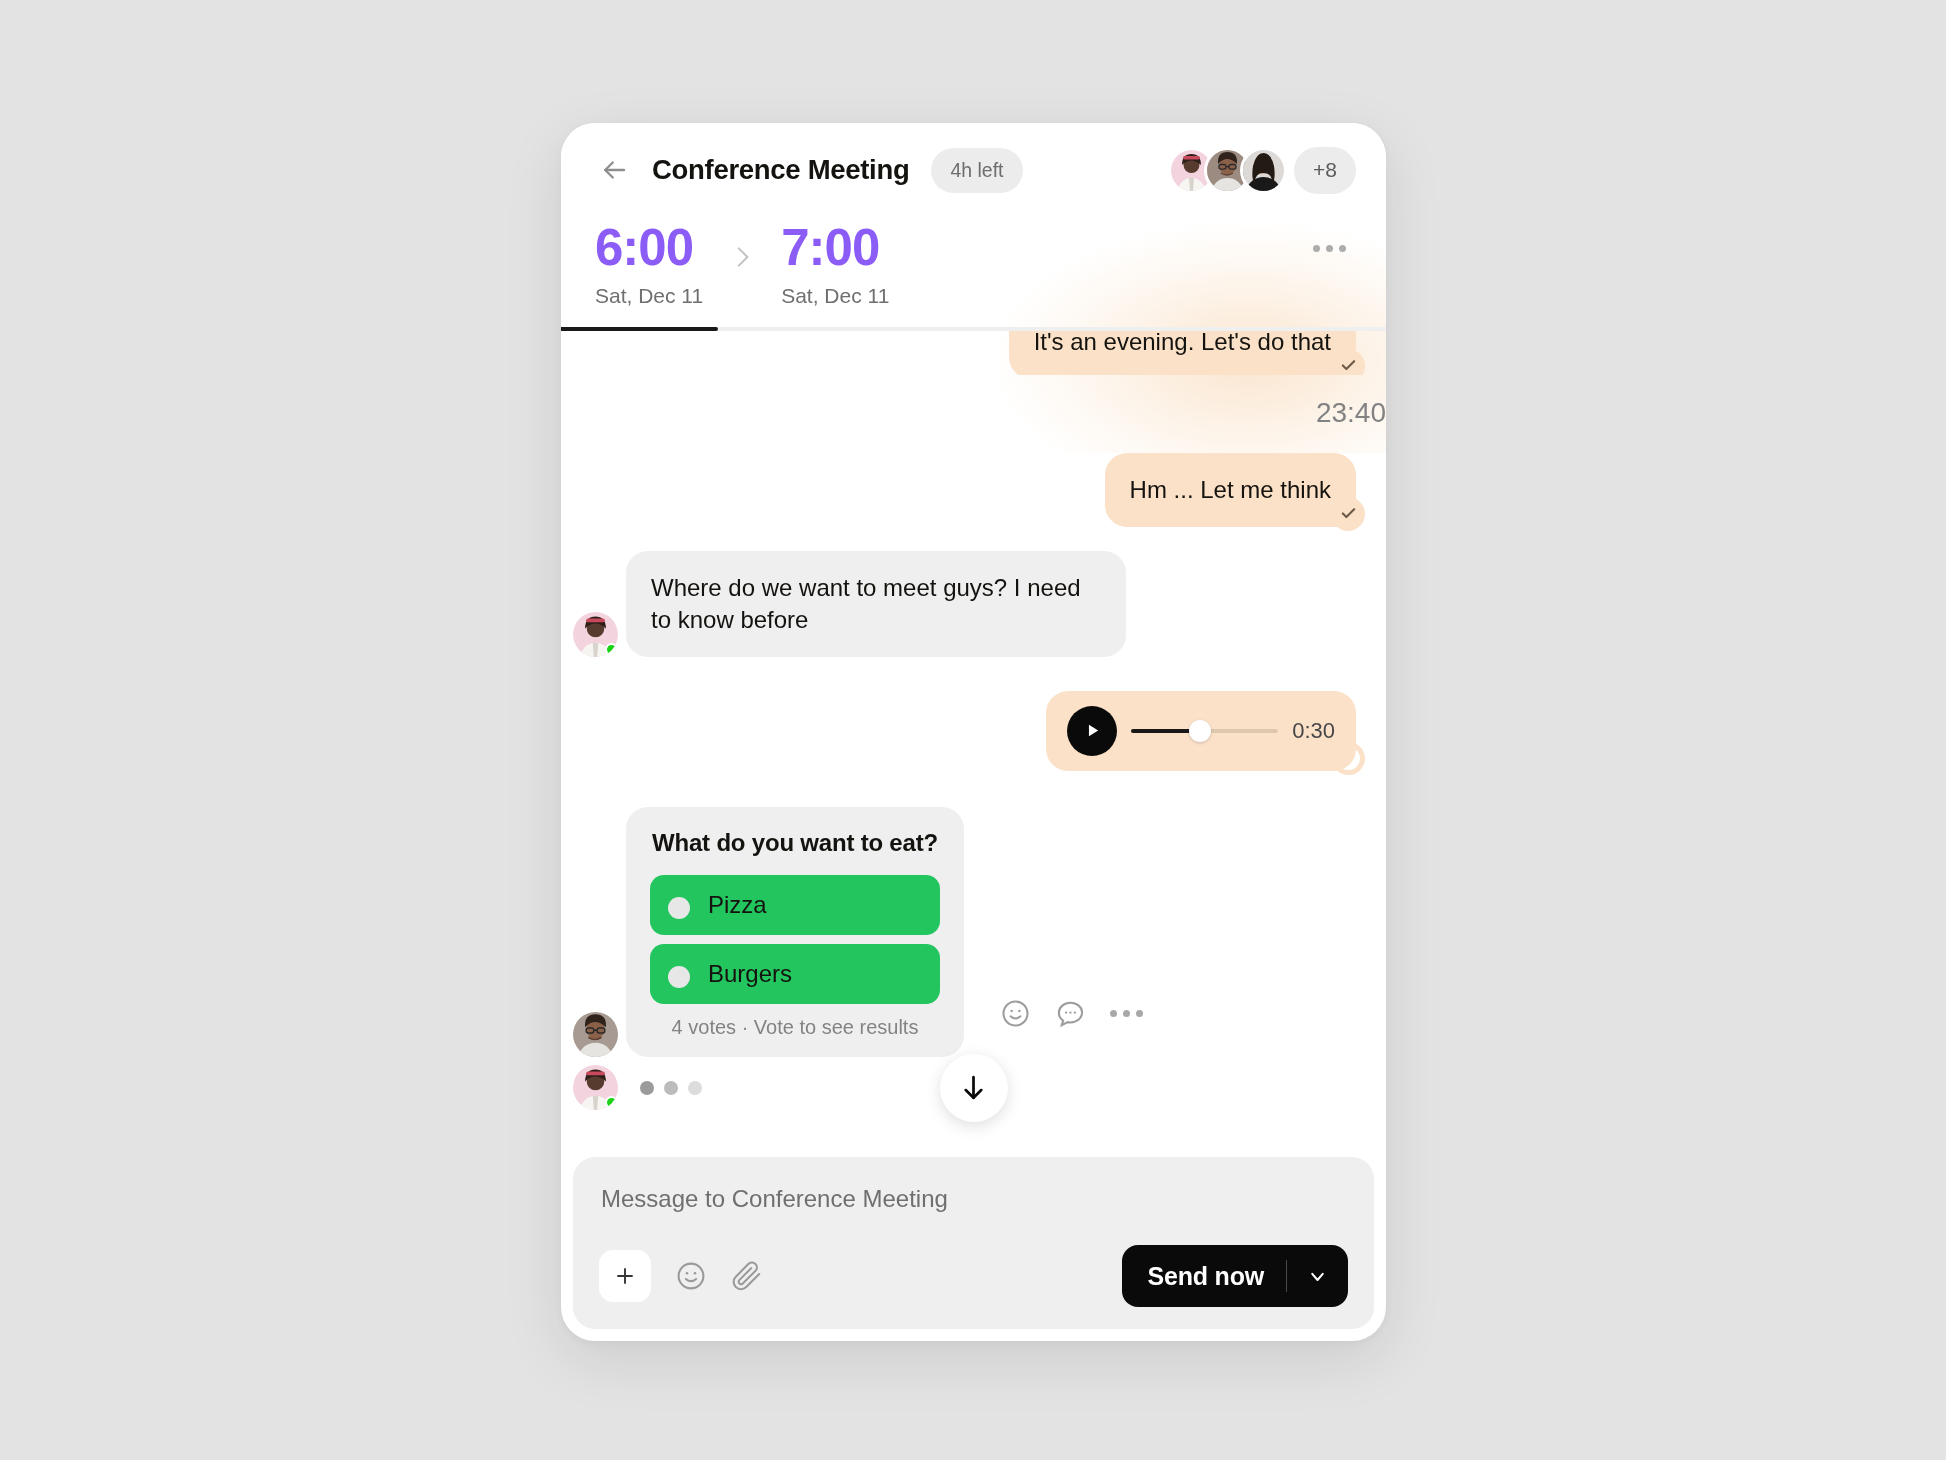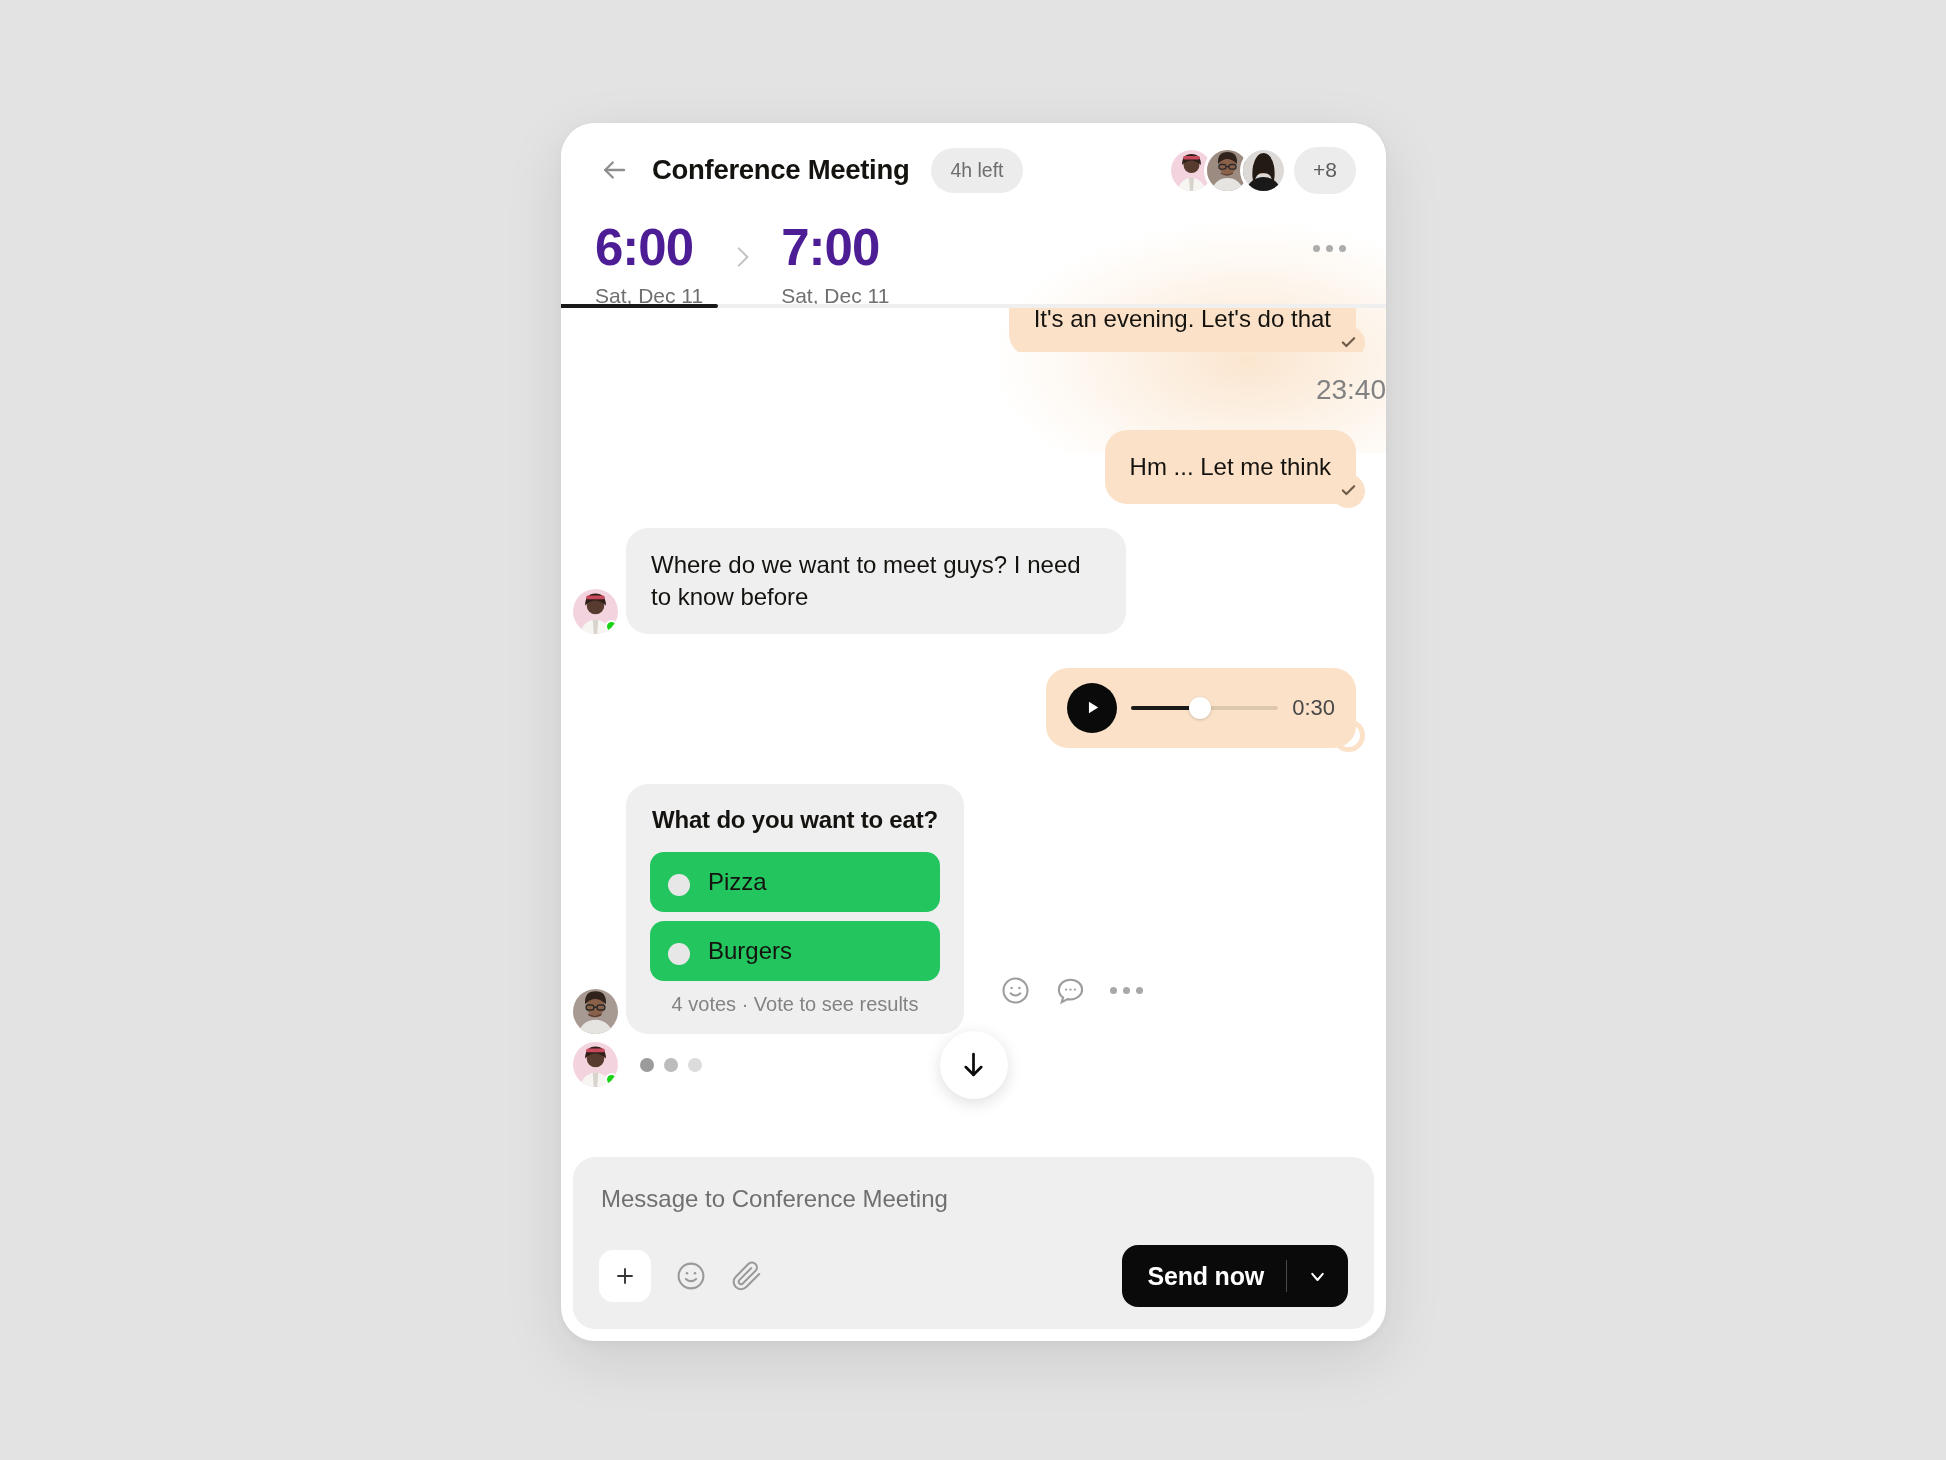--- a/index.html
+++ b/index.html
@@ -29,21 +29,21 @@
     background: #ffffff;
     border-radius: 34px;
     box-shadow: 0 18px 60px rgba(0,0,0,0.10), 0 2px 8px rgba(0,0,0,0.04);
     overflow: hidden;
     display: flex;
     flex-direction: column;
   }
 
   
   .header {
-    height: 181px;
+    height: 204px;
     flex: 0 0 auto;
     position: relative;
     background: #ffffff;
   }
   .header-glow {
     position: absolute;
     right: -30px;
     top: 100px;
     width: 420px;
     height: 230px;
@@ -121,21 +121,21 @@
     display: flex;
     align-items: flex-start;
     padding: 28px 32px 0 34px;
     position: relative;
     z-index: 2;
   }
   .time-block { display: flex; flex-direction: column; }
   .time-big {
     font-size: 51px;
     font-weight: bold;
-    color: #4c1d95;
+    color: #8b5cf6;
     line-height: 1.05;
     letter-spacing: -1px;
   }
   .time-sub {
     font-size: 21px;
     color: #6f6f6f;
     margin-top: 9px;
   }
   .time-chevron {
     margin: 10px 26px 0 26px;

